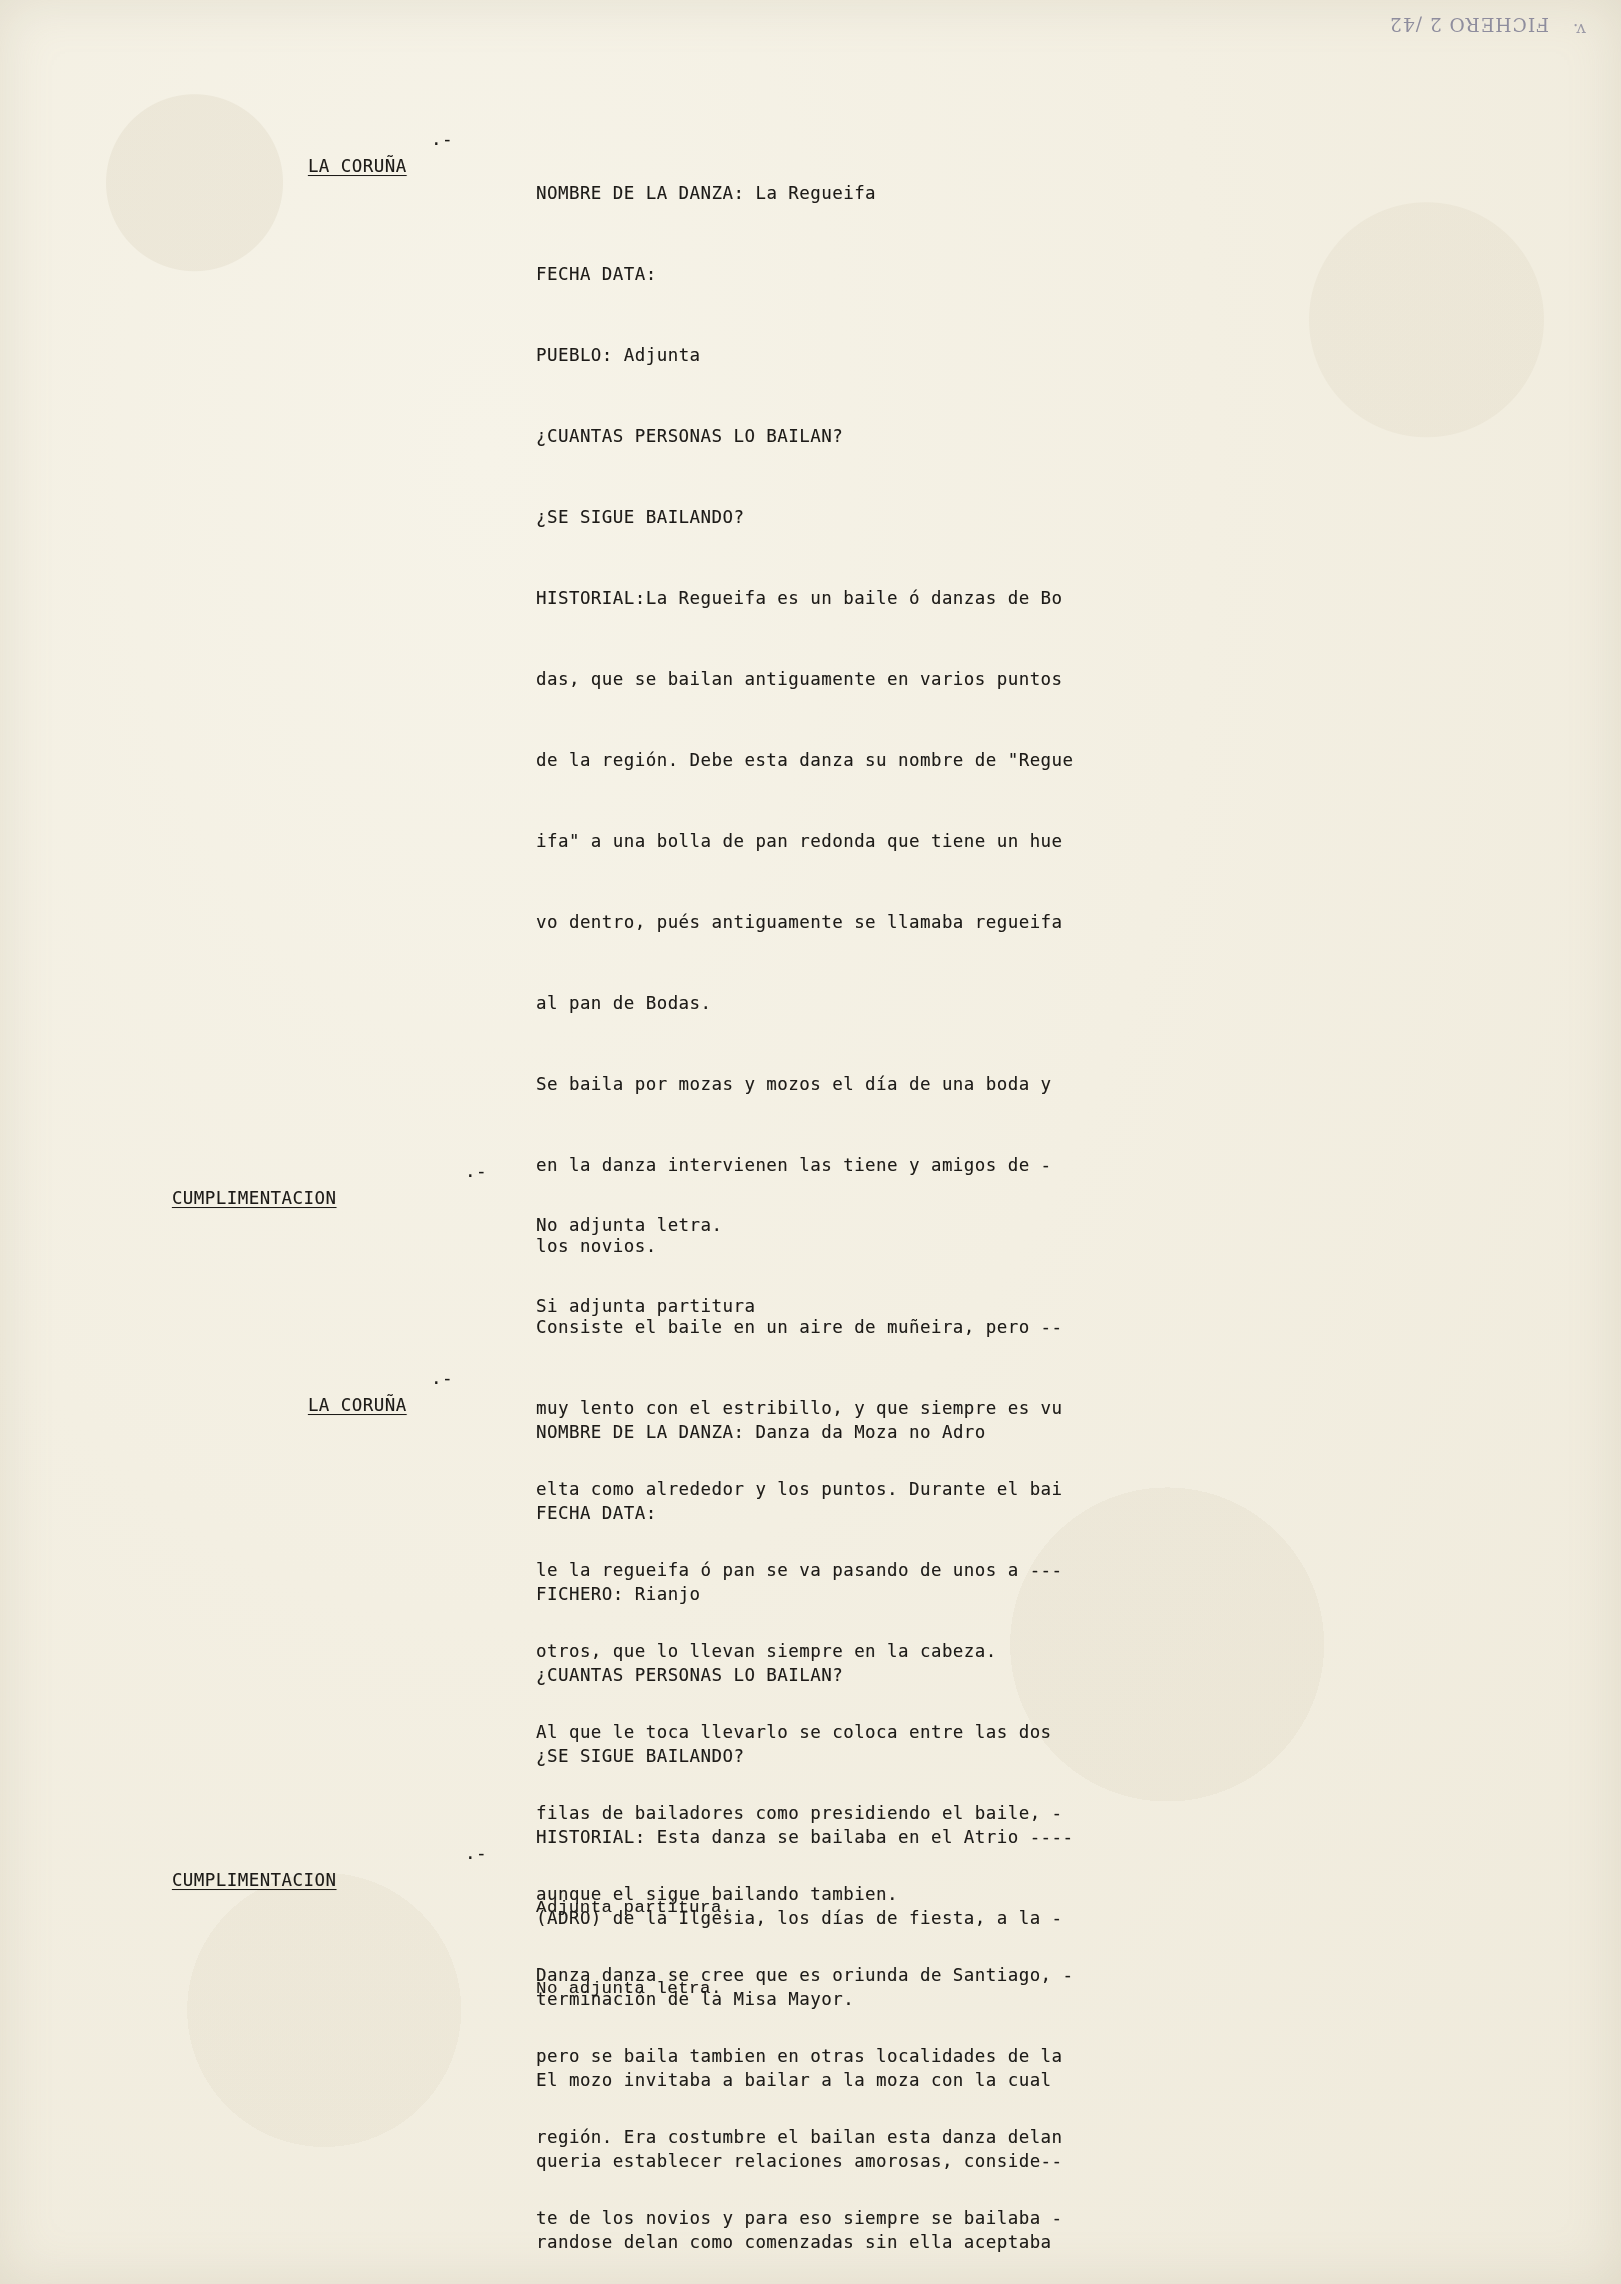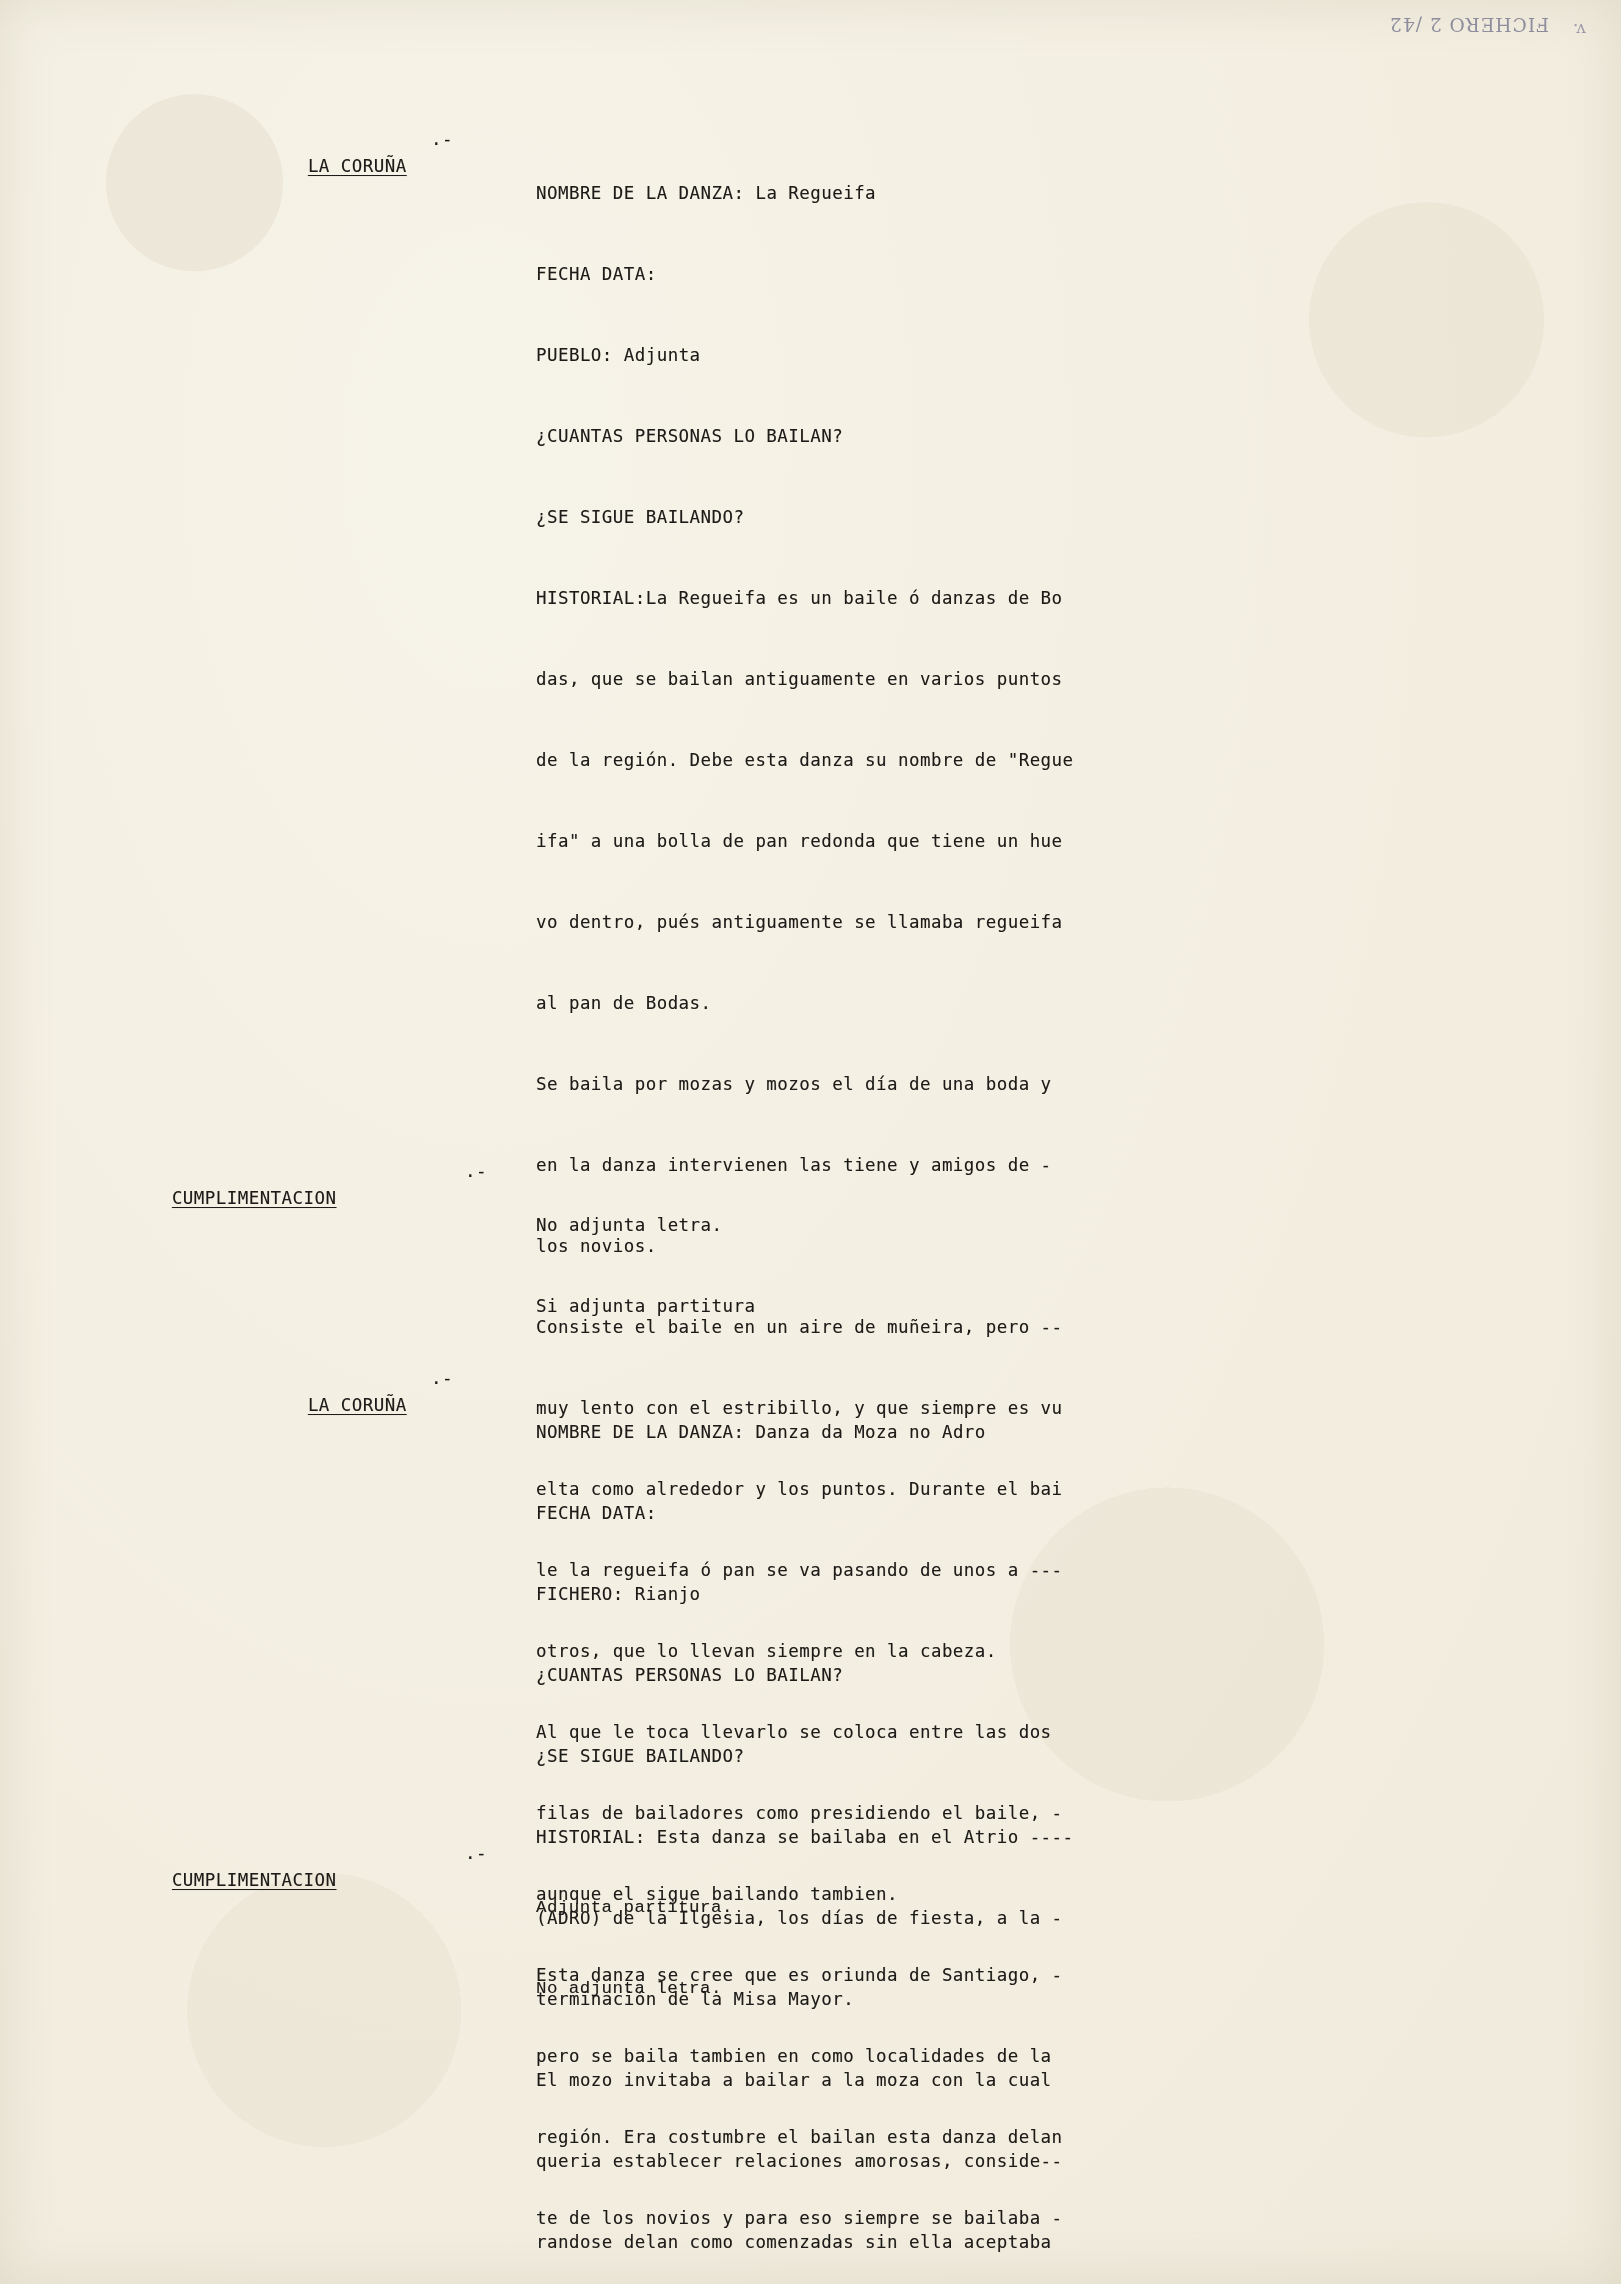--- a/index.html
+++ b/index.html
@@ -131,22 +131,22 @@
     <div>en la danza intervienen las tiene y amigos de -</div>
     <div>los novios.</div>
     <div>Consiste el baile en un aire de muñeira, pero --</div>
     <div>muy lento con el estribillo, y que siempre es vu</div>
     <div>elta como alrededor y los puntos. Durante el bai</div>
     <div>le la regueifa ó pan se va pasando de unos a ---</div>
     <div>otros, que lo llevan siempre en la cabeza.</div>
     <div>Al que le toca llevarlo se coloca entre las dos</div>
     <div>filas de bailadores como presidiendo el baile, -</div>
     <div>aunque el sigue bailando tambien.</div>
-    <div>Esta danza se cree que es oriunda de Santiago, -</div>
-    <div>pero se baila tambien en como localidades de la</div>
+    <div>Danza danza se cree que es oriunda de Santiago, -</div>
+    <div>pero se baila tambien en otras localidades de la</div>
     <div>región. Era costumbre el bailan esta danza delan</div>
     <div>te de los novios y para eso siempre se bailaba -</div>
     
     
     
     
     
   </div>
 
   <div class="typed label-col" id="cumpl1-label">

